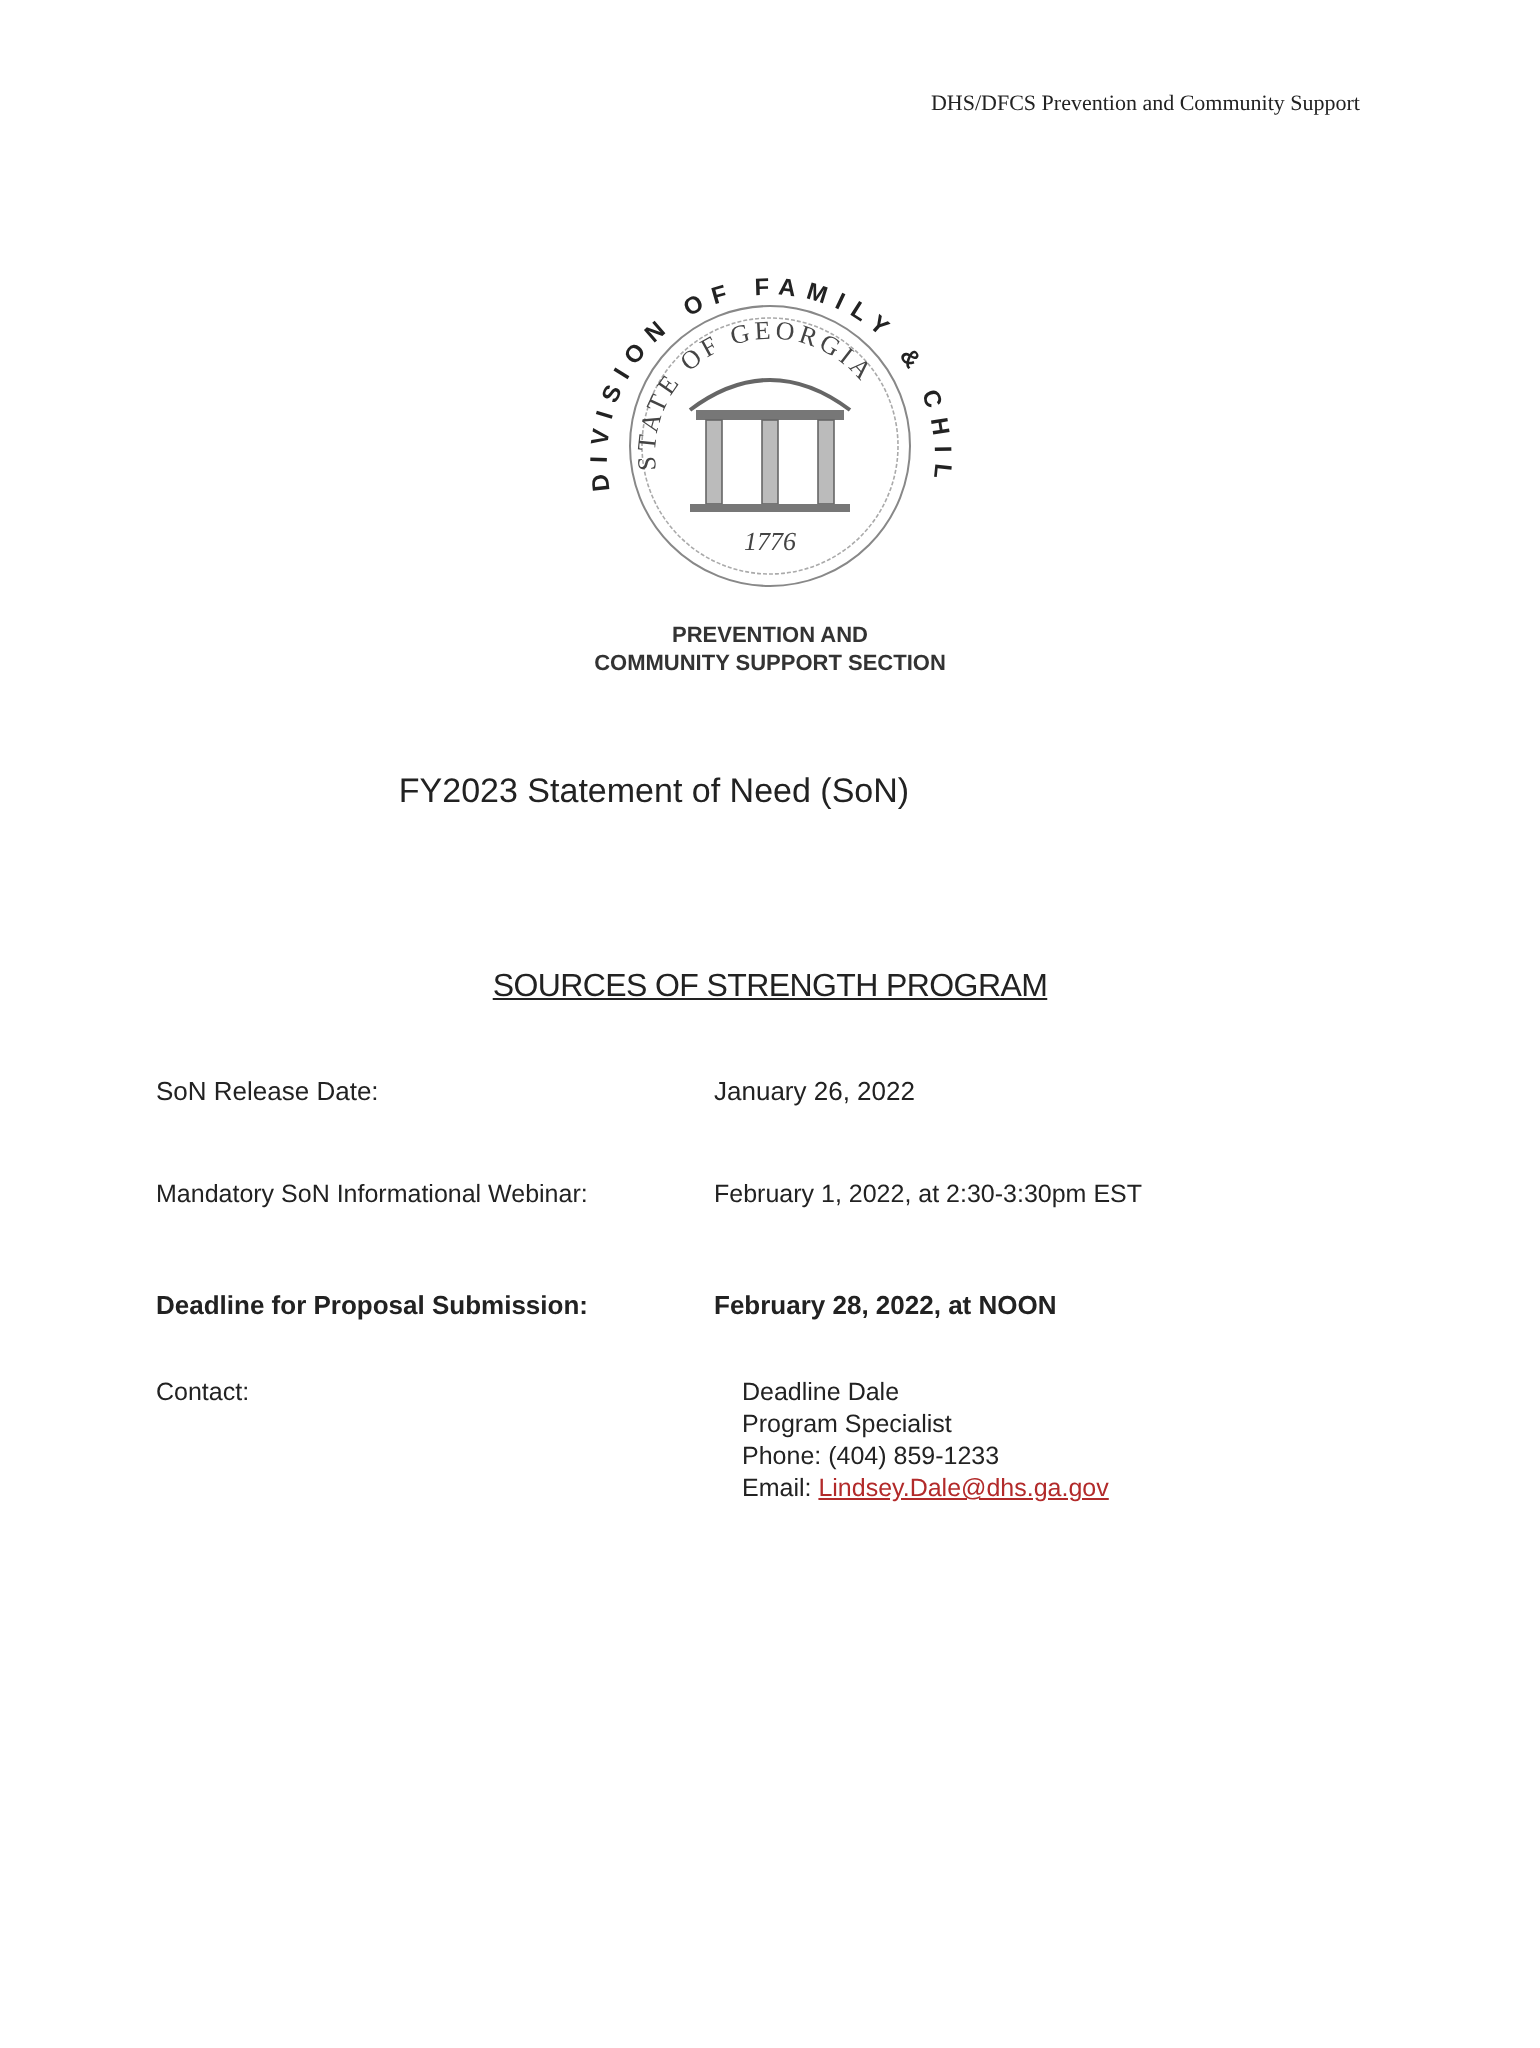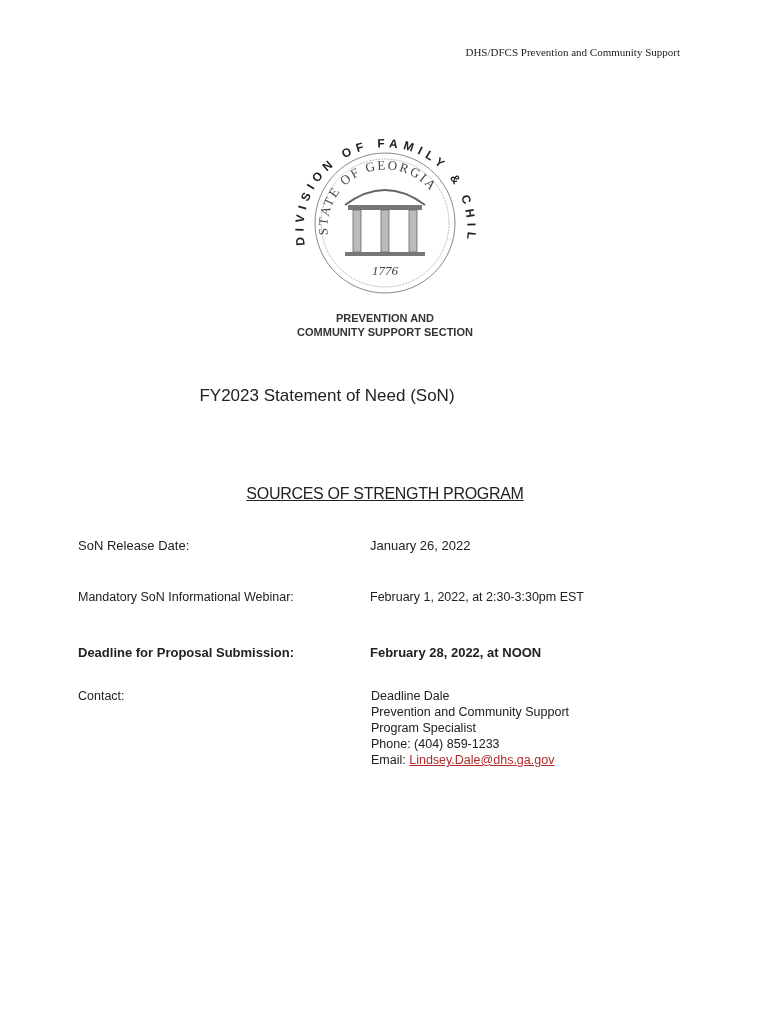--- a/index.html
+++ b/index.html
@@ -9,21 +9,21 @@
   .seal { position: absolute; left: 283px; top: 125px; width: 205px; height: 180px; }
   .section-title { position: absolute; left: 0; width: 770px; text-align: center;
                    font-weight: bold; font-size: 11px; color: #333; }
   .st1 { top: 312px; }
   .st2 { top: 326px; }
   .doc-title { position: absolute; top: 386px; left: 0; width: 654px; text-align: center;
                font-size: 17px; color: #222; }
   .program { position: absolute; top: 457px; left: 0; width: 770px; text-align: center;
              font-size: 16px; color: #222; text-decoration: underline; letter-spacing: -0.3px; margin-top: 28px; }
   .row-label { position: absolute; left: 78px; font-size: 13px; color: #222; }
-  .row-value { position: absolute; left: 370px; font-size: 13px; color: #222; }
+  .row-value { position: absolute; left: 357px; font-size: 13px; color: #222; }
   .bold { font-weight: bold; }
   .contact-block { position: absolute; left: 371px; top: 688px; font-size: 12.5px; line-height: 16px; color: #222; }
   .email-link { color: #b22a2a; text-decoration: underline; }
 </style>
 </head>
 <body>
 
 <div class="header">DHS/DFCS Prevention and Community Support</div>
 
 <svg class="seal" viewBox="0 0 205 180">
@@ -59,17 +59,16 @@
 
 <div class="row-label" style="top:590px; font-size:12.5px">Mandatory SoN Informational Webinar:</div>
 <div class="row-value" style="top:590px; font-size:12.5px">February 1, 2022, at 2:30-3:30pm EST</div>
 
 <div class="row-label bold" style="top:645px">Deadline for Proposal Submission:</div>
 <div class="row-value bold" style="top:645px">February 28, 2022, at NOON</div>
 
 <div class="row-label" style="top:689px; font-size:12.5px">Contact:</div>
 <div class="contact-block">
   <div>Deadline Dale</div>
-  <div>Prevention and Community Support</div>
   <div>Program Specialist</div>
   <div>Phone: (404) 859-1233</div>
   <div><span>Email: </span><a class="email-link">Lindsey.Dale@dhs.ga.gov</a></div>
 </div>
 
 </body></html>

